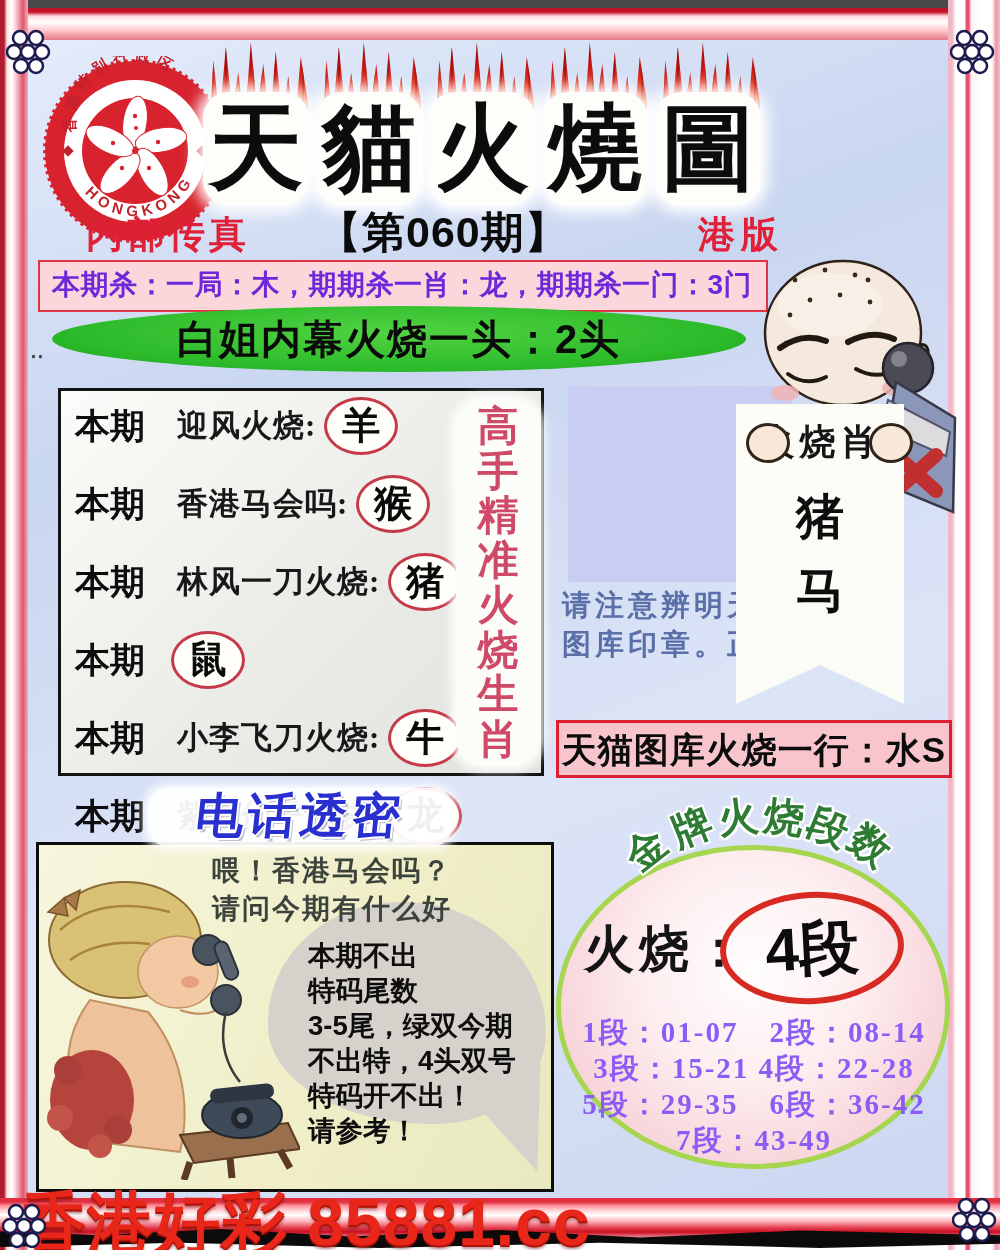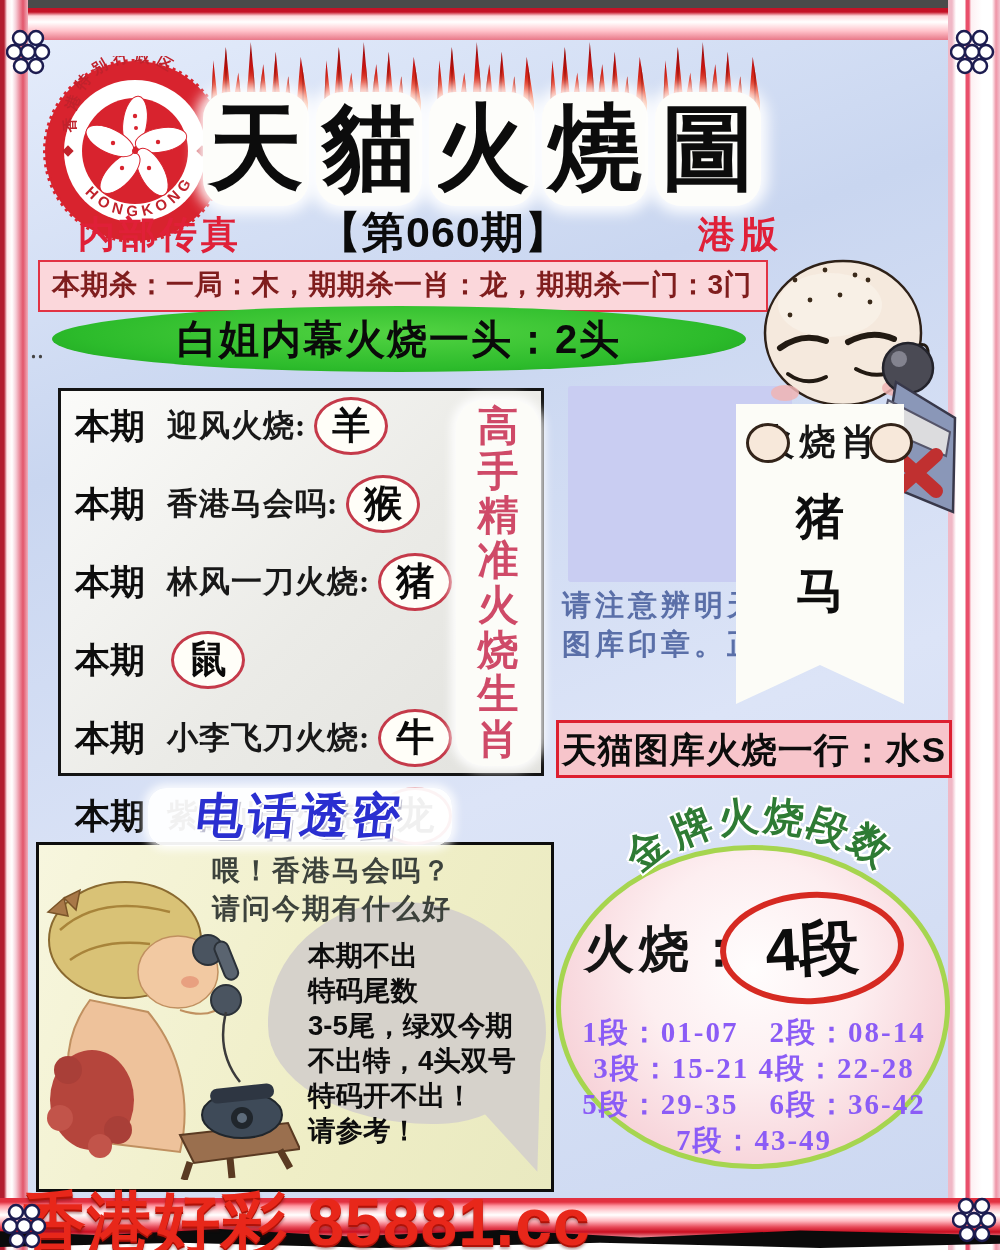--- a/index.html
+++ b/index.html
@@ -25,39 +25,39 @@
   .flame{position:absolute;top:42px;height:122px;width:104px;z-index:2;
     background:
       repeating-linear-gradient(90deg,rgba(150,12,6,.55) 0 2px,rgba(255,255,255,0) 2px 7px),
       linear-gradient(to top,#ffdf6e 0%,#ffa21e 28%,#ef3c1c 58%,#c01212 82%,#8c0a0a 100%);
     clip-path:polygon(0% 100%,0% 55%,5% 78%,9% 15%,15% 62%,21% 4%,27% 55%,33% 25%,39% 70%,45% 0%,51% 55%,57% 18%,63% 66%,69% 8%,75% 60%,81% 28%,87% 72%,93% 12%,100% 50%,100% 100%);}
   .fl1{left:204px}.fl2{left:317px}.fl3{left:430px}.fl4{left:543px}.fl5{left:656px}
   .tblob{position:absolute;top:92px;width:106px;height:114px;background:#fdfdfa;border-radius:26px;
     box-shadow:0 0 14px 7px rgba(255,255,255,.95);z-index:3;text-align:center;
     font-size:94px;line-height:112px;font-weight:900;color:#0c0c0c;}
   .tb1{left:203px}.tb2{left:316px}.tb3{left:429px}.tb4{left:542px}.tb5{left:655px}
-  .sub-left{position:absolute;left:78px;top:210px;font-size:37px;font-weight:900;color:#e02038;letter-spacing:4px;z-index:3;}
+  .sub-left{position:absolute;left:86px;top:210px;font-size:37px;font-weight:900;color:#e02038;letter-spacing:4px;z-index:3;}
   .sub-issue{position:absolute;left:318px;top:204px;font-size:43px;font-weight:900;color:#0b0b0b;letter-spacing:1px;z-index:3;}
   .sub-right{position:absolute;left:698px;top:210px;font-size:37px;font-weight:900;color:#e02038;letter-spacing:6px;z-index:3;}
   
   .killbox{position:absolute;left:38px;top:260px;width:714px;height:48px;background:#fbd7db;
-    border:2px solid #e23344;z-index:3;font-size:28px;font-weight:800;color:#7f1d1d;
+    border:2px solid #e23344;z-index:3;font-size:28px;font-weight:800;color:#6d28d9;
     line-height:46px;padding-left:12px;letter-spacing:.5px;white-space:nowrap;}
   
   .greenoval{position:absolute;left:52px;top:306px;width:694px;height:66px;border-radius:50%;z-index:3;
     background:radial-gradient(ellipse at 50% 40%,#52d342 0%,#2cbb2b 65%,#1b9e1e 100%);
     text-align:center;font-size:40px;font-weight:900;color:#0a0a0a;line-height:66px;letter-spacing:2px;}
   .dots{position:absolute;left:30px;top:330px;font-size:26px;color:#444;z-index:3;}
   
   .tipsbox{position:absolute;left:58px;top:388px;width:486px;height:388px;border:3px solid #141414;z-index:3;
     background:linear-gradient(135deg,#fbfbf9 0%,#ebebe7 55%,#e2e2de 100%);
     display:flex;flex-direction:column;justify-content:space-around;padding:6px 0 6px 14px;box-sizing:border-box;gap:20px;}
   .trow{display:flex;align-items:center;height:58px;}
   .tpre{font-size:35px;font-weight:900;color:#0d0d0d;width:88px;flex:none;}
-  .tlab{font-size:31px;font-weight:700;font-family:"Liberation Serif",serif;color:#181818;letter-spacing:1px;margin-left:4px;}
+  .tlab{font-size:31px;font-weight:700;font-family:"Liberation Serif",serif;color:#181818;letter-spacing:1px;margin-left:14px;}
   .zell{margin-left:8px;min-width:56px;padding:0 6px;height:52px;border:3px solid #c53a4a;border-radius:50%;
     background:#fffef8;font-size:38px;font-weight:900;color:#0a0a0a;line-height:50px;text-align:center;}
   .vstrip{position:absolute;left:456px;top:400px;width:84px;height:366px;background:#fcfcf8;border-radius:28px;
     box-shadow:0 0 10px 5px rgba(255,255,255,.9);z-index:4;display:flex;flex-direction:column;
     align-items:center;justify-content:space-around;padding:4px 0;box-sizing:border-box;}
   .vstrip span{font-size:41px;font-weight:700;font-family:"Liberation Serif",serif;color:#cf4a68;line-height:1;}
   
   .lav{position:absolute;left:568px;top:386px;width:224px;height:196px;background:#c9cdf2;z-index:1;border-radius:3px;}
   .monk{position:absolute;left:700px;top:250px;z-index:4;}
   .banner{position:absolute;left:736px;top:404px;width:168px;height:300px;background:#fcfcf7;z-index:5;

